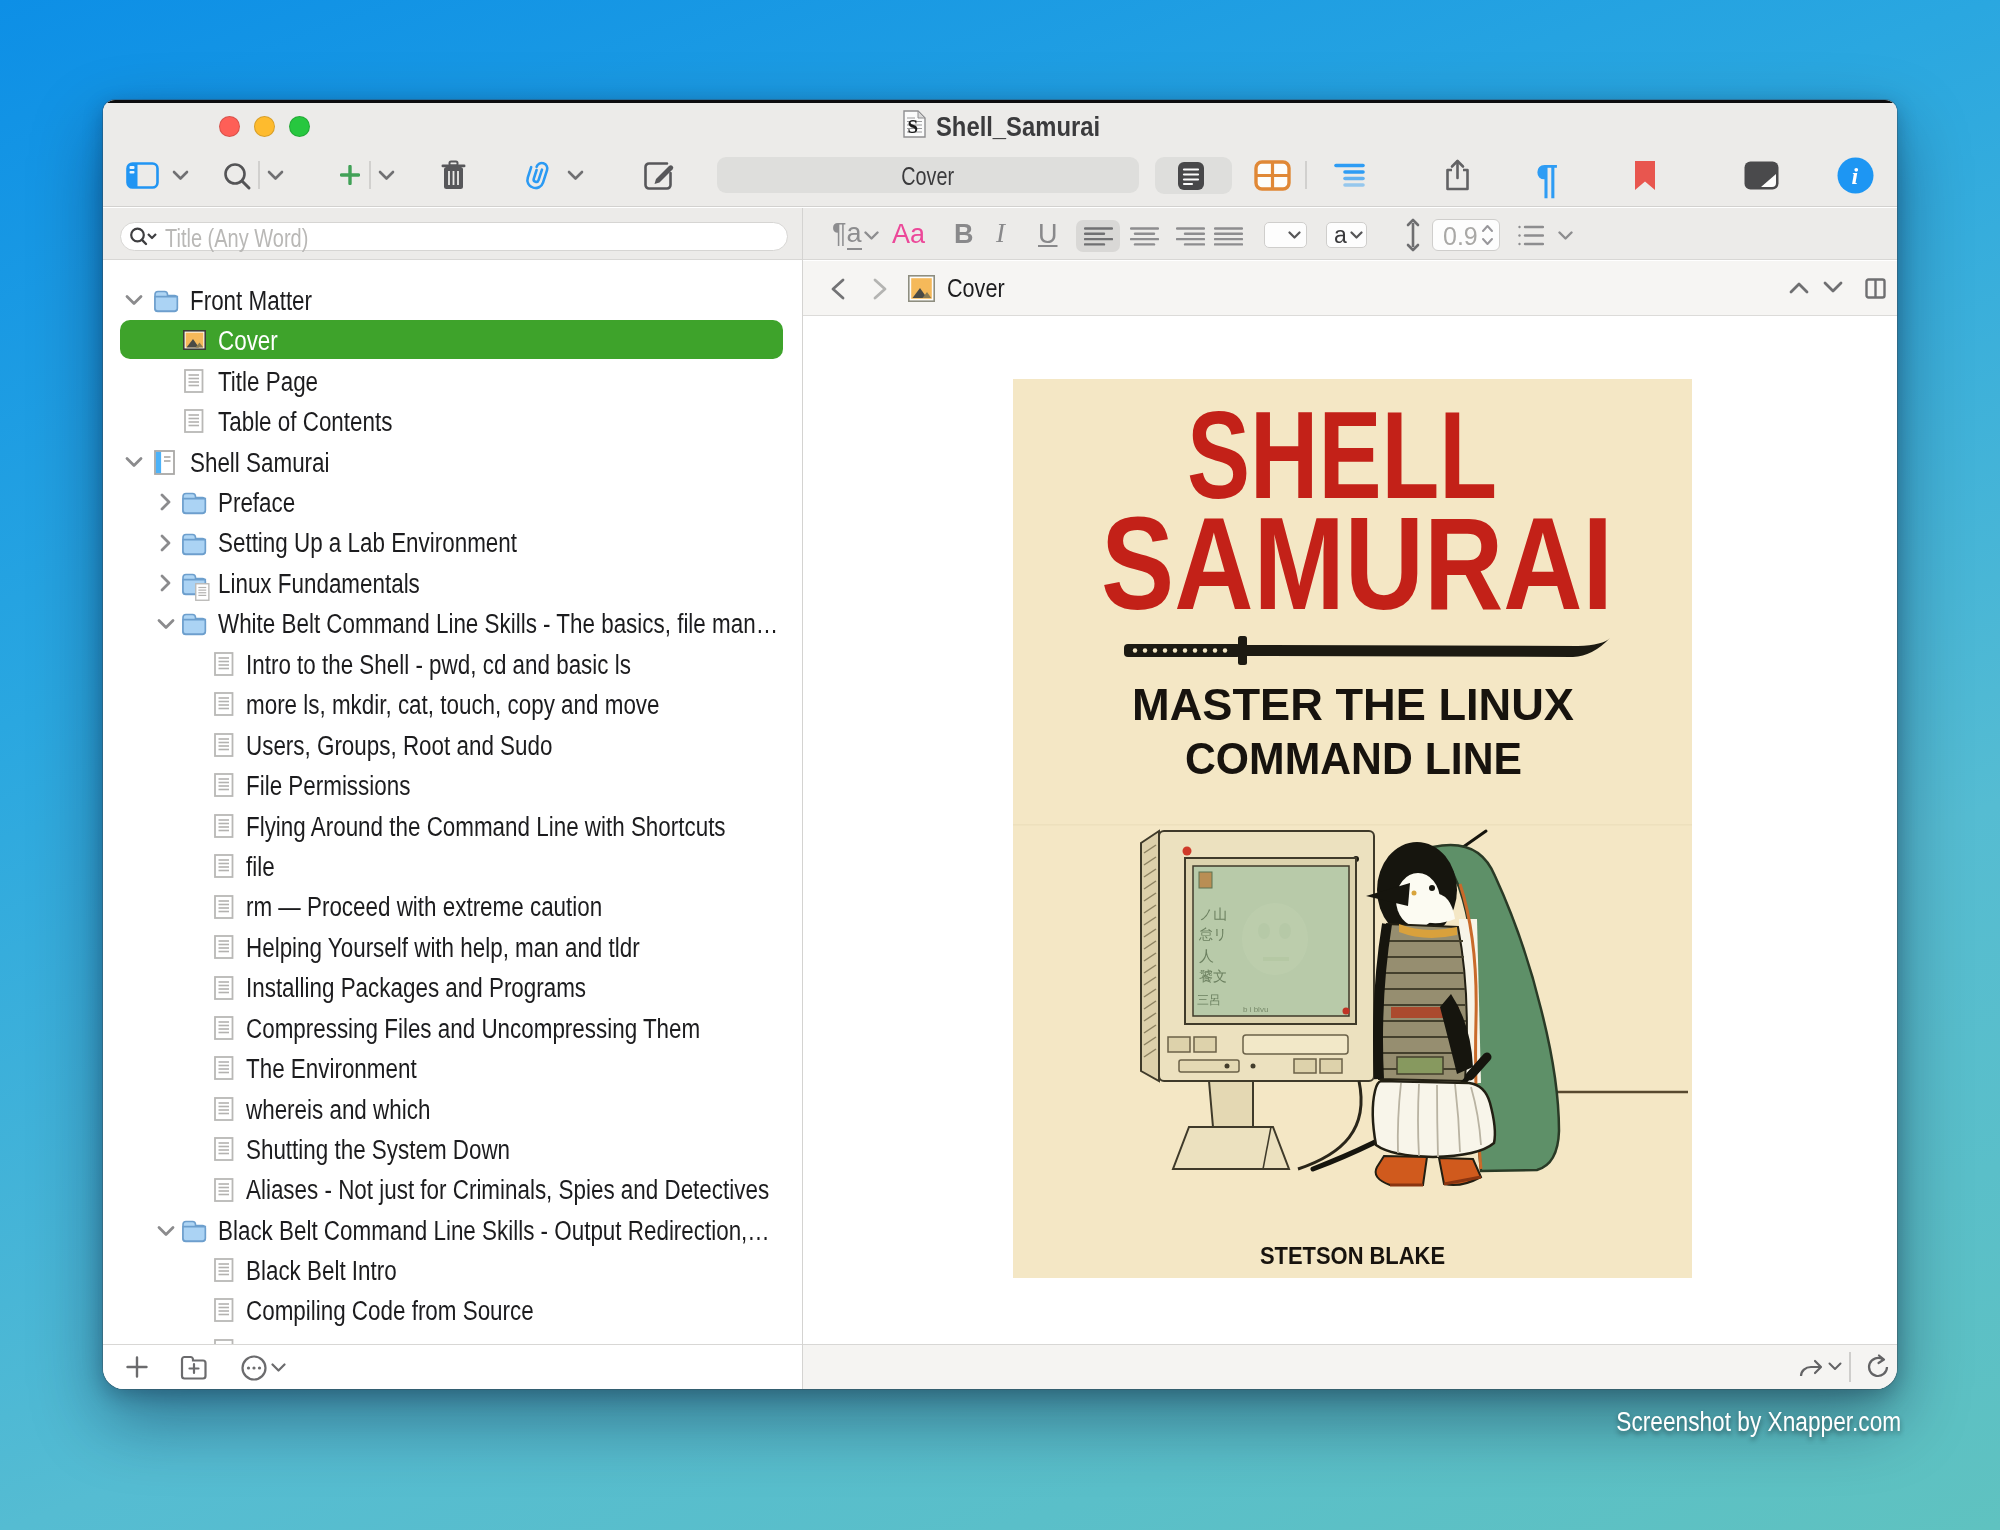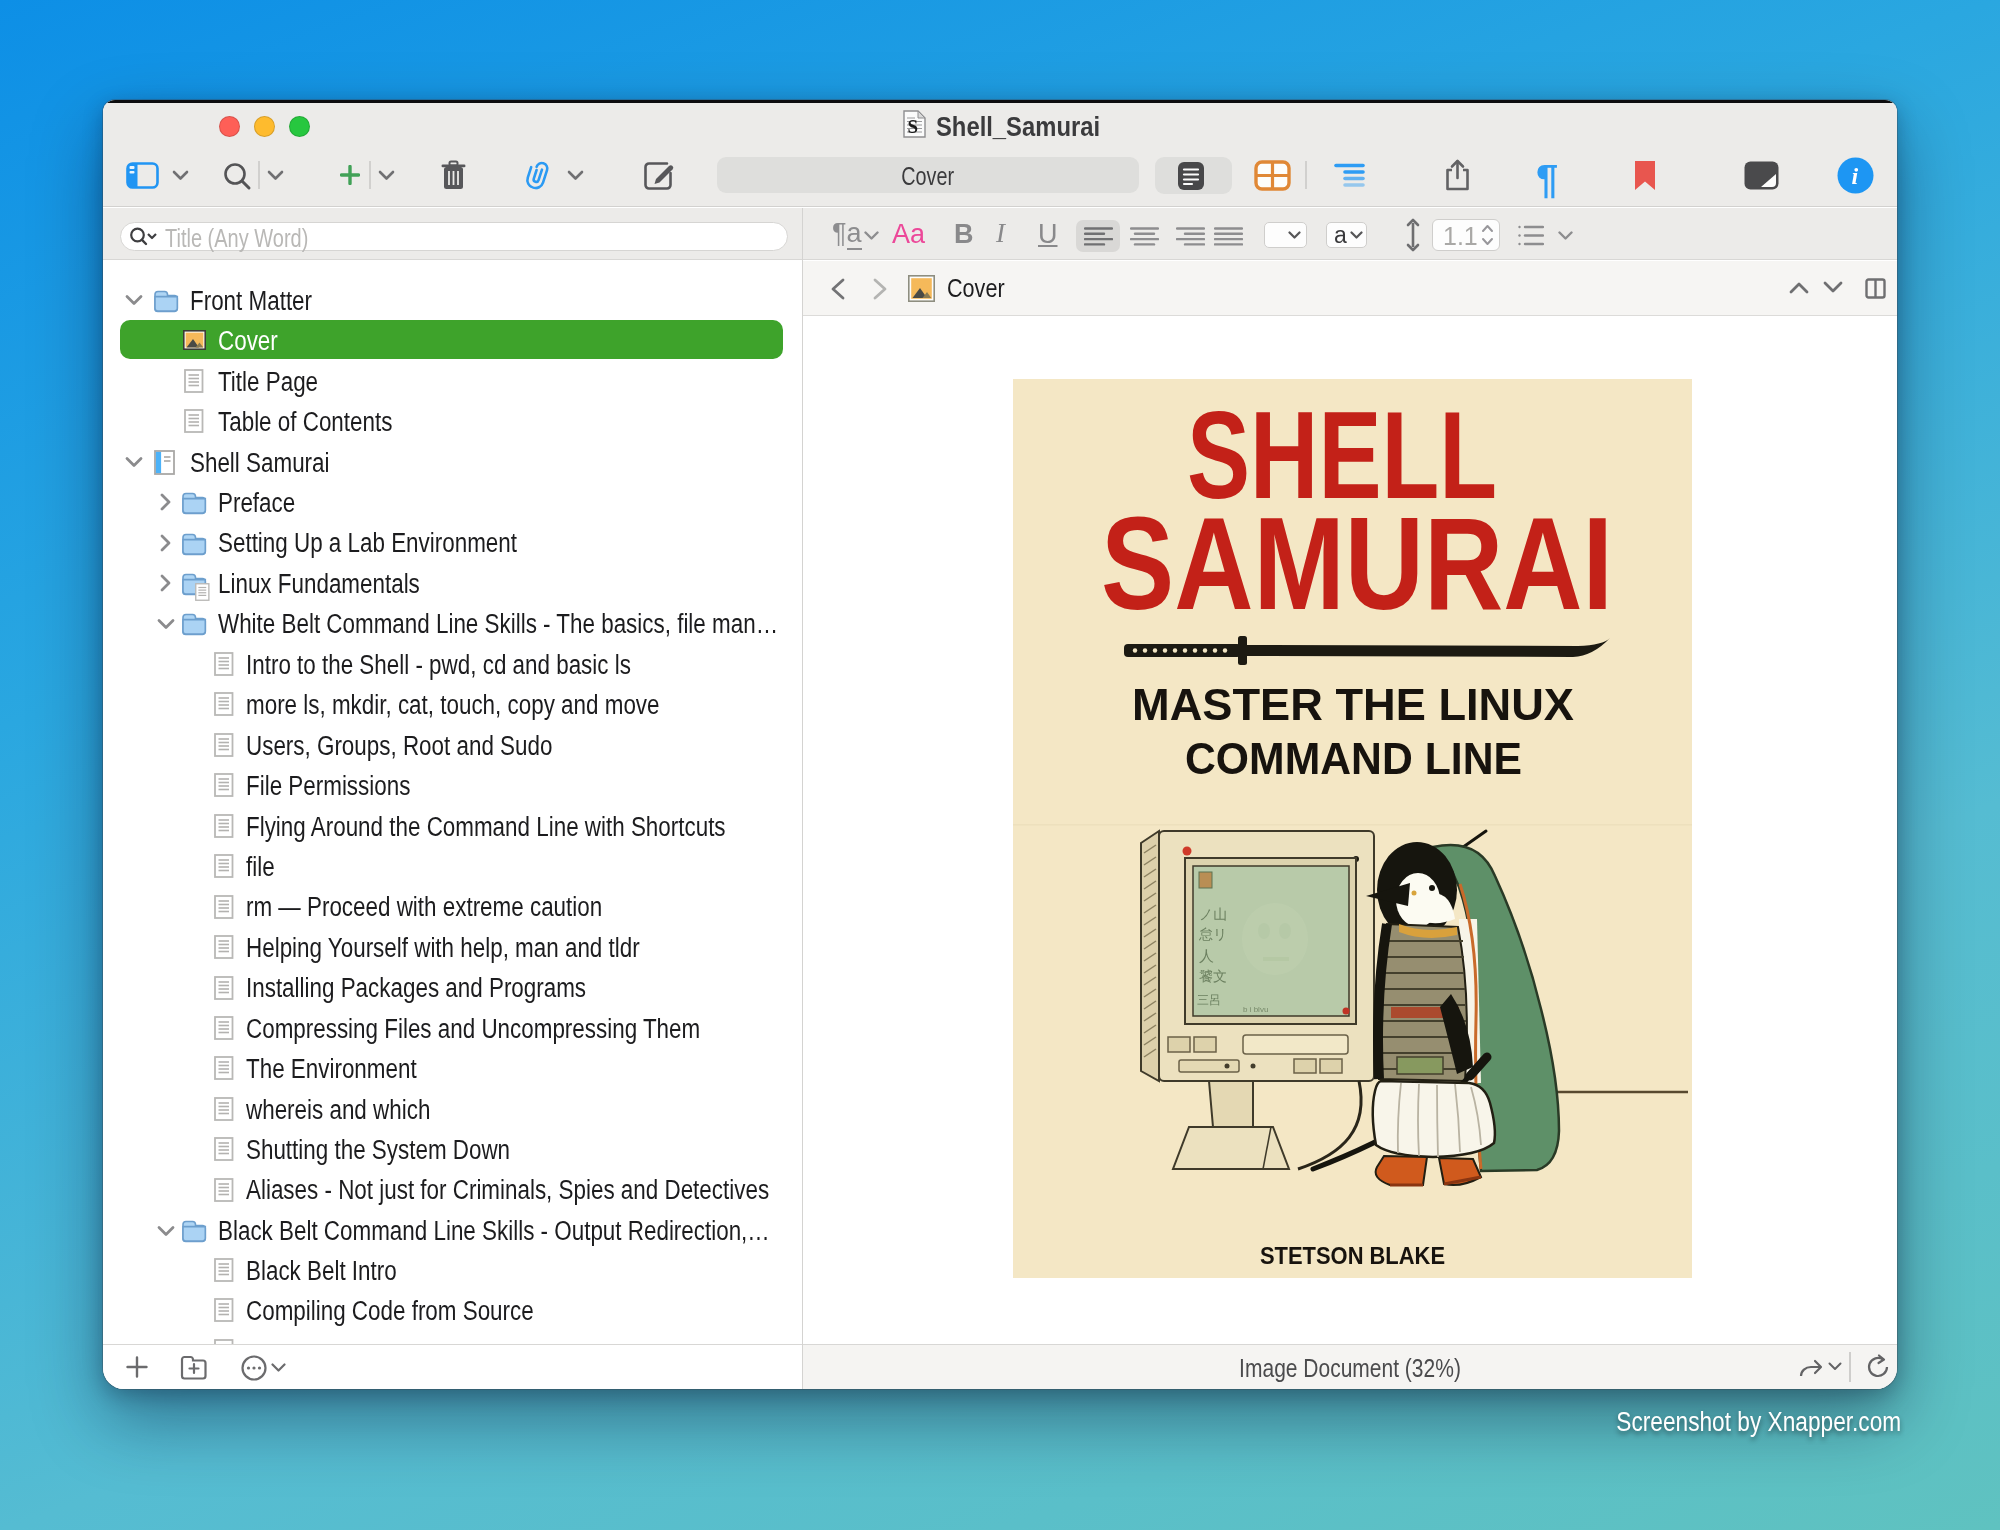--- a/index.html
+++ b/index.html
@@ -391,21 +391,20 @@
           <circle cx="13" cy="13" r="11.5" fill="none" stroke="#6b6b6d" stroke-width="2.2"></circle>
           <circle cx="7.5" cy="13" r="1.6" fill="#6b6b6d"></circle>
             <circle cx="13" cy="13" r="1.6" fill="#6b6b6d"></circle>
             <circle cx="18.5" cy="13" r="1.6" fill="#6b6b6d"></circle>
         </svg>
         <svg class="abs" style="left:168px; top:18px;" width="15" height="10" viewBox="0 0 15 10">
             <path d="M1.5,1.5 L7.5,7.5 L13.5,1.5" fill="none" stroke="#6b6b6d" stroke-width="2.2" stroke-linecap="round" stroke-linejoin="round"></path>
           </svg>
       </div>
       <div id="estat">
-        <div class="abs" style="left:0px; top:9px; width:1094px; text-align:center; font-size:25px; color:#4b4b4d;"><span style="display:inline-block; transform:scaleX(0.84);">Image Document (32%)</span></div>
         <svg class="abs" style="left:995px; top:10px;" width="28" height="24" viewBox="0 0 28 24">
           <path d="M3,21 a 10,9 0 0 1 10,-9 h9" fill="none" stroke="#636365" stroke-width="2.2"></path>
           <path d="M17,6 l6,6 l-6,6" fill="none" stroke="#636365" stroke-width="2.2" stroke-linecap="round" stroke-linejoin="round"></path>
         </svg>
         <svg class="abs" style="left:1025px; top:17px;" width="14" height="9" viewBox="0 0 14 9">
             <path d="M1.5,1.5 L7,7 L12.5,1.5" fill="none" stroke="#636365" stroke-width="2" stroke-linecap="round" stroke-linejoin="round"></path>
           </svg>
         <div class="abs" style="left:1046px; top:7px; width:1.5px; height:30px; background:#cfcecc;"></div>
         <svg class="abs" style="left:1061px; top:8px;" width="28" height="28" viewBox="0 0 28 28">
           <path d="M23,14 a 9,9 0 1 1 -4,-7.5" fill="none" stroke="#636365" stroke-width="2.2"></path>
@@ -581,21 +580,21 @@
       <div class="abs" style="left:1223px; top:122px; width:41px; height:26px; background:#fdfdfd; border:1.5px solid #cfcecc; border-radius:5px;"></div>
       <div class="abs" style="left:1231px; top:122px; font-size:23px; color:#3a3a3c;">a</div>
       <svg class="abs" style="left:1247px; top:131px;" width="13" height="9" viewBox="0 0 13 9">
           <path d="M1.5,1.5 L6.5,6.5 L11.5,1.5" fill="none" stroke="#555557" stroke-width="2.2" stroke-linecap="round" stroke-linejoin="round"></path>
         </svg>
       <svg class="abs" style="left:1301px; top:118px;" width="18" height="34" viewBox="0 0 18 34">
         <line x1="9" y1="5" x2="9" y2="29" stroke="#6e6e70" stroke-width="2.6"></line>
         <path d="M4,7 L9,2 L14,7 M4,27 L9,32 L14,27" fill="none" stroke="#6e6e70" stroke-width="2.6" stroke-linecap="round" stroke-linejoin="round"></path>
       </svg>
       <div class="abs" style="left:1329px; top:119px; width:68px; height:32px; background:#fdfdfd; border:1.5px solid #cfcecc; border-radius:6px;"></div>
-      <div class="abs" style="left:1340px; top:122px; font-size:25px; color:#a9a8a6;">1.1</div>
+      <div class="abs" style="left:1340px; top:122px; font-size:25px; color:#a9a8a6;">0.9</div>
       <svg class="abs" style="left:1378px; top:124px;" width="13" height="22" viewBox="0 0 13 22">
           <path d="M2,7 L6.5,2 L11,7 M2,15 L6.5,20 L11,15" fill="none" stroke="#98979b" stroke-width="2" stroke-linecap="round" stroke-linejoin="round"></path>
         </svg>
       <svg class="abs" style="left:1415px; top:125px;" width="26" height="21" viewBox="0 0 26 21">
           <g stroke="#8d8d8f" stroke-width="2.4" stroke-linecap="round">
             <line x1="1.5" y1="2" x2="1.5" y2="2"></line>
             <line x1="7" y1="2" x2="25" y2="2"></line>
             <line x1="1.5" y1="10.5" x2="1.5" y2="10.5"></line>
             <line x1="7" y1="10.5" x2="25" y2="10.5"></line>
             <line x1="1.5" y1="19" x2="1.5" y2="19"></line>

